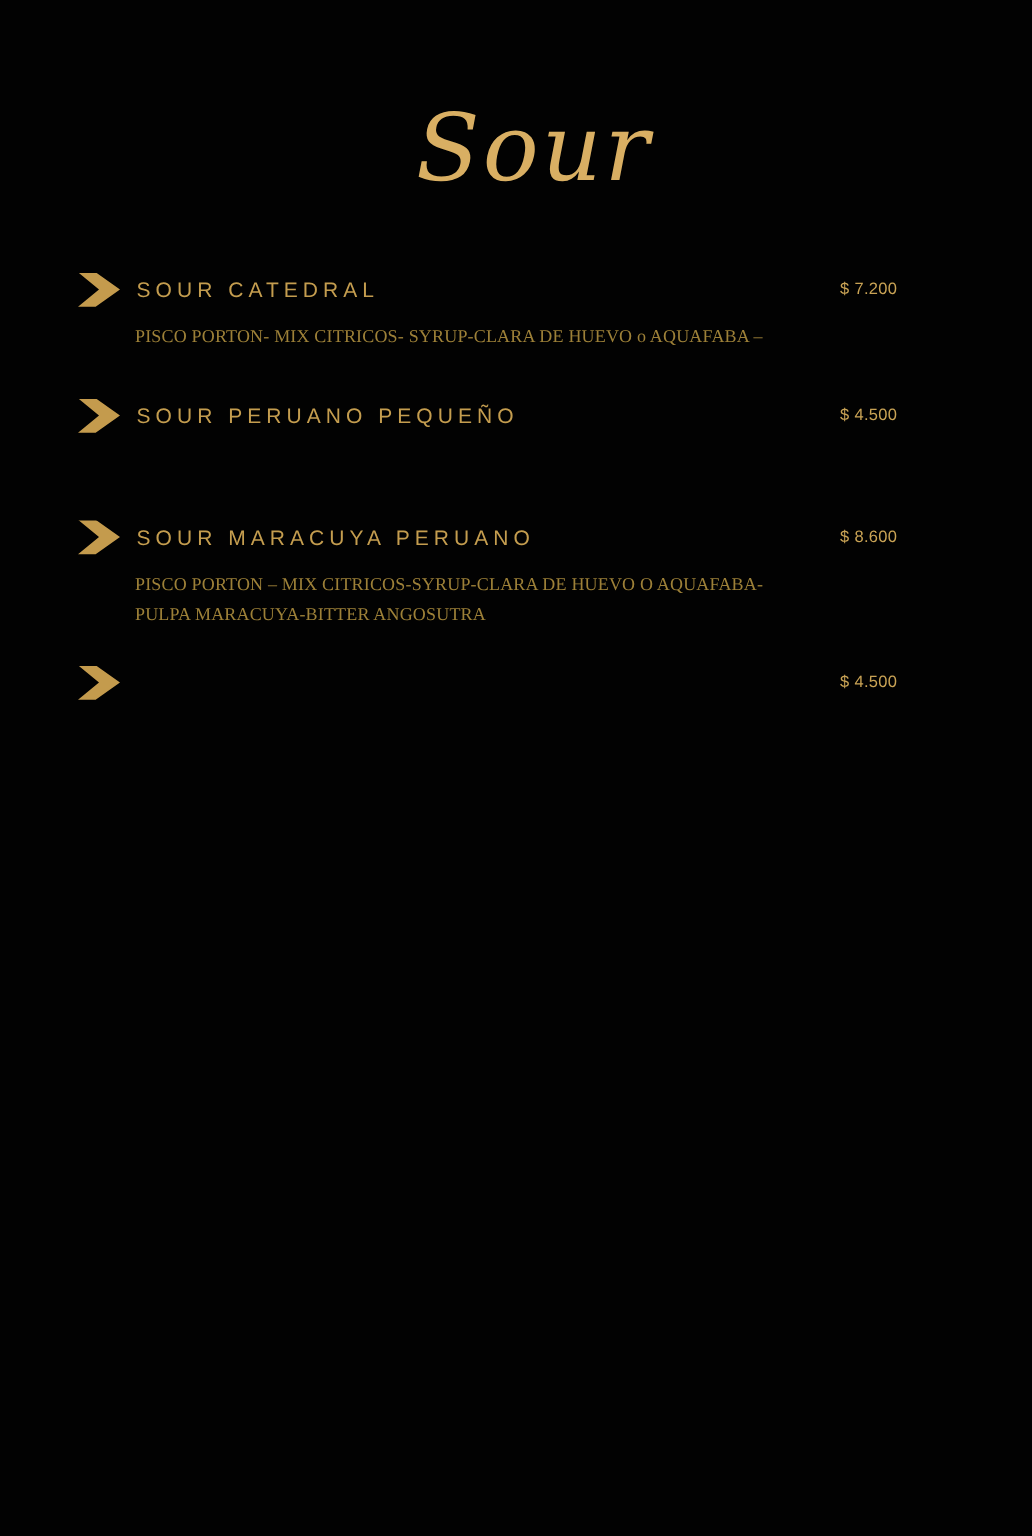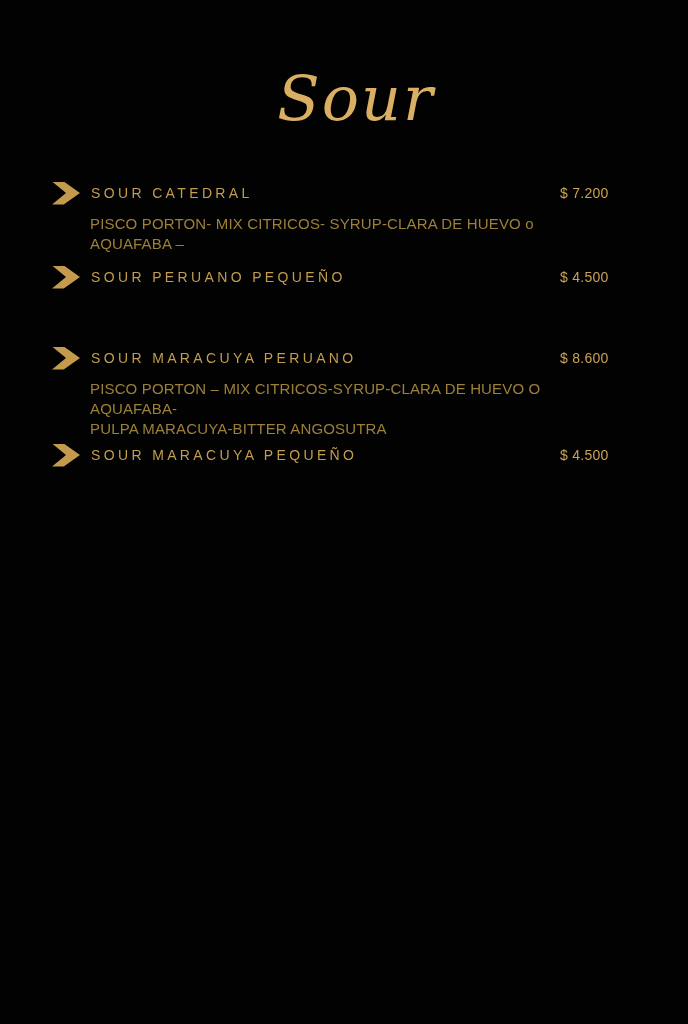--- a/index.html
+++ b/index.html
@@ -55,33 +55,34 @@
     font-weight: normal;
     letter-spacing: 0.24em;
     white-space: nowrap;
     color: var(--name-gold, #C49D4F);
   }
   .item-price {
     position: absolute;
     left: 560px;
     top: 50%;
     transform: translateY(-50%);
-    font-size: 14px;
+    font-size: 11px;
     font-weight: 400;
     letter-spacing: 0.02em;
     color: var(--price-gold, #C9A355);
     white-space: nowrap;
   }
   .item-desc {
     margin: 9px 0 0 90px;
     width: 460px;
-    font-size: 15px;
+    font-size: 12px;
     line-height: 20px;
     letter-spacing: 0.01em;
     color: var(--desc-gold, #9D8038);
+    font-family: Liberation Serif, serif;
   }
   .item-desc:empty { display: none; }
 </style>
 </head>
 <body>
 
 <div class="page" style="--page-bg: #020202; --title-gold: #D9AF63; --name-gold: #C49D4F; --price-gold: #C9A355; --desc-gold: #9D8038; --arrow-gold: #C49B4D;">
   <h1 class="title">Sour</h1>
   <div id="items">
   <div class="menu-item" style="top: 181px;">
@@ -112,19 +113,18 @@
     </div>
     <div class="item-desc">
           <div>PISCO PORTON – MIX CITRICOS-SYRUP-CLARA DE HUEVO O AQUAFABA-</div>
           <div>PULPA MARACUYA-BITTER ANGOSUTRA</div>
         </div>
   </div>
 
   <div class="menu-item" style="top: 443px;">
     <div class="item-row">
       <span class="chev"></span>
-      <span class="item-name">SOUR MARACUYA PEQUEÑO</span>
       <span class="item-price">$ 4.500</span>
     </div>
 
   </div>
 </div>
 </div>
 
 </body></html>

